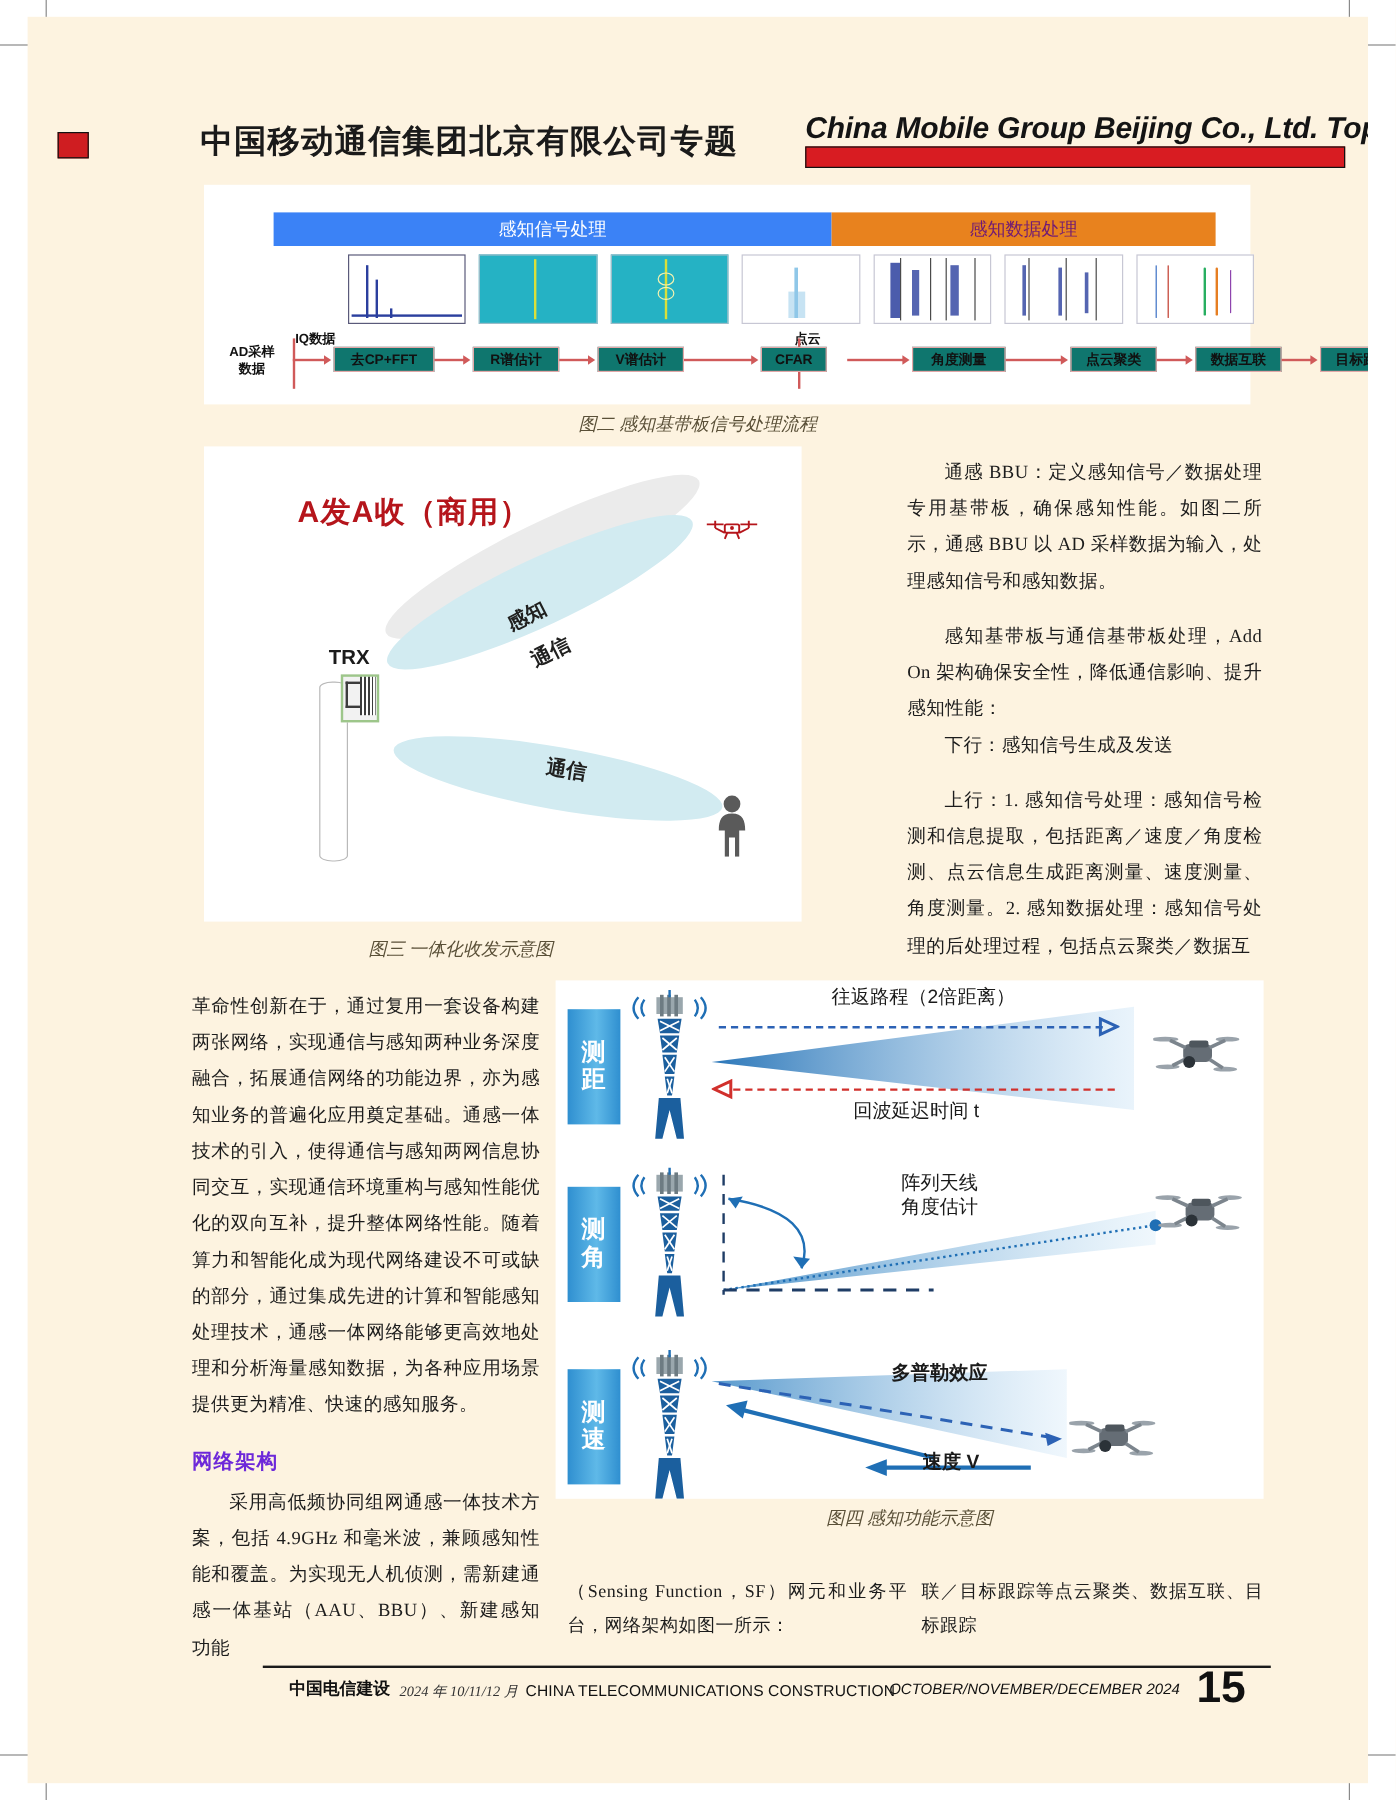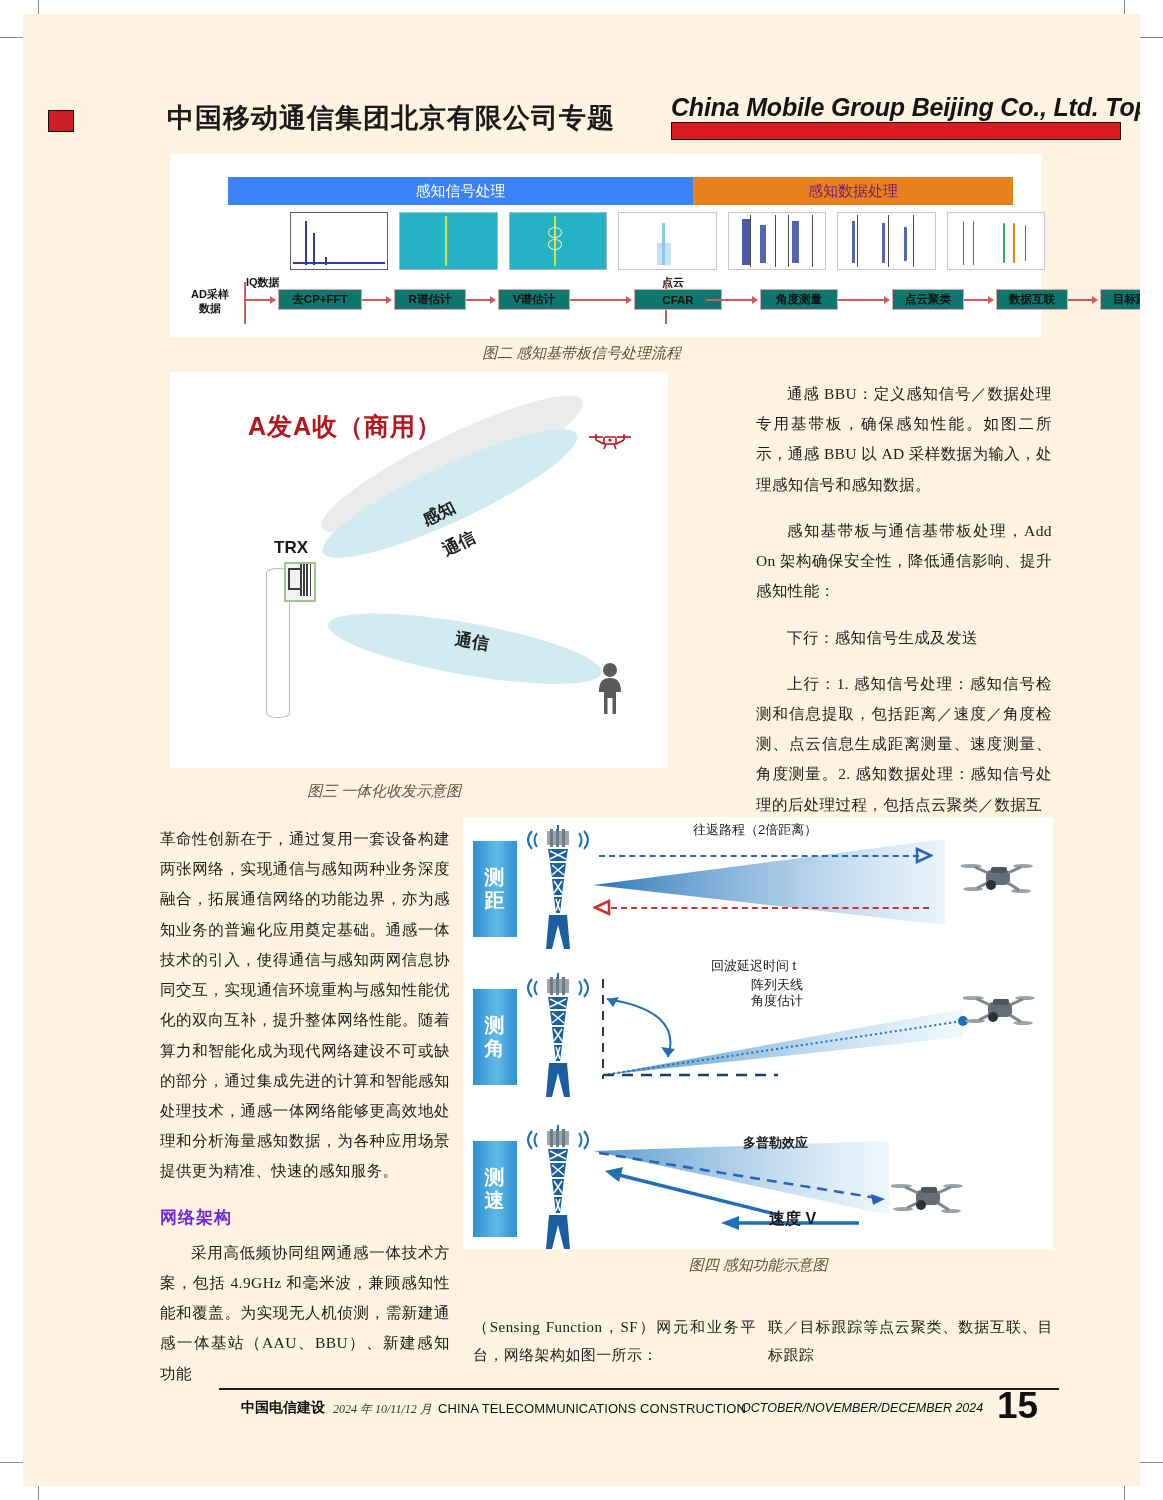--- a/index.html
+++ b/index.html
@@ -187,21 +187,21 @@
   .f4-tag {
     position: absolute; left: 10px; top: 24px; width: 44px; height: 96px;
     background: linear-gradient(to right, #2f8fd0, #5fb9e8 55%, #2f8fd0);
     color: #fff; font-family: "Liberation Sans", sans-serif;
     font-size: 20px; font-weight: 700; line-height: 1.15;
     display: flex; flex-direction: column; align-items: center; justify-content: center;
     letter-spacing: 1px;
   }
   .f4-lbl {
     position: absolute;
-    font-family: "Liberation Sans", sans-serif; font-size: 13px; color: #1a1a1a;
+    font-family: "Liberation Sans", sans-serif; font-size: 16px; color: #1a1a1a;
     white-space: nowrap; text-align: center; line-height: 1.25;
   }
   .dashline { position: absolute; height: 0; border-top: 2.5px dashed #2c62b5; }
   .dashline-red { position: absolute; height: 0; border-top: 2.5px dashed #d1302c; }
 
   
   .footer-rule {
     position: absolute; left: 196px; top: 1374px; width: 840px; height: 1.5px; background: #1a1a1a;
   }
   .f-cn {
@@ -313,21 +313,21 @@
       <div class="arw" style="left:100px; top:22px;"></div>
       <div class="node" style="left:108px; top:15px; width:84px;">去CP+FFT</div>
       <div class="hline" style="left:192px; top:25px; width:26px;"></div>
       <div class="arw" style="left:216px; top:22px;"></div>
       <div class="node" style="left:224px; top:15px; width:72px;">R谱估计</div>
       <div class="hline" style="left:296px; top:25px; width:26px;"></div>
       <div class="arw" style="left:320px; top:22px;"></div>
       <div class="node" style="left:328px; top:15px; width:72px;">V谱估计</div>
       <div class="hline" style="left:400px; top:25px; width:58px;"></div>
       <div class="arw" style="left:456px; top:22px;"></div>
-      <div class="node" style="left:464px; top:15px; width:88px;">CFAR</div>
+      <div class="node" style="left:464px; top:15px; width:55px;">CFAR</div>
       <div class="hline" style="left:536px; top:25px; width:48px;"></div>
       <div class="arw" style="left:582px; top:22px;"></div>
       <div class="node" style="left:590px; top:15px; width:78px;">角度测量</div>
       <div class="hline" style="left:668px; top:25px; width:48px;"></div>
 
       <div class="arw" style="left:714px; top:22px;"></div>
       <div class="node" style="left:722px; top:15px; width:72px;">点云聚类</div>
       <div class="hline" style="left:794px; top:25px; width:26px;"></div>
       <div class="arw" style="left:818px; top:22px;"></div>
       <div class="node" style="left:826px; top:15px; width:72px;">数据互联</div>
@@ -375,21 +375,21 @@
       <circle cx="15" cy="8" r="7" fill="#5a5a5a"></circle>
       <path d="M15 16 C6 16 4 22 4 30 L9 30 L9 52 L12.5 52 L12.5 36 L17.5 36 L17.5 52 L21 52 L21 30 L26 30 C26 22 24 16 15 16 Z" fill="#5a5a5a"></path>
     </svg>
   </div>
 
   <div class="cap" id="cap3">图三  一体化收发示意图</div>
 
   <div class="bodycol" id="rightcol">
     <p class="ind">通感 BBU：定义感知信号／数据处理专用基带板，确保感知性能。如图二所示，通感 BBU 以 AD 采样数据为输入，处理感知信号和感知数据。</p>
     <p class="ind" style="margin-top:16px">感知基带板与通信基带板处理，Add On 架构确保安全性，降低通信影响、提升感知性能：</p>
-    <p class="ind" style="margin-top:16px">下行：感知信号生成及发送</p>
+    <p class="ind" style="margin-top:0">下行：感知信号生成及发送</p>
     <p class="ind" style="margin-top:16px">上行：1. 感知信号处理：感知信号检测和信息提取，包括距离／速度／角度检测、点云信息生成距离测量、速度测量、角度测量。2. 感知数据处理：感知信号处理的后处理过程，包括点云聚类／数据互</p>
   </div>
 
   <div class="bodycol" id="leftcol">
     <p>革命性创新在于，通过复用一套设备构建两张网络，实现通信与感知两种业务深度融合，拓展通信网络的功能边界，亦为感知业务的普遍化应用奠定基础。通感一体技术的引入，使得通信与感知两网信息协同交互，实现通信环境重构与感知性能优化的双向互补，提升整体网络性能。随着算力和智能化成为现代网络建设不可或缺的部分，通过集成先进的计算和智能感知处理技术，通感一体网络能够更高效地处理和分析海量感知数据，为各种应用场景提供更为精准、快速的感知服务。</p>
     <div class="sec-head">网络架构</div>
     <p class="ind">采用高低频协同组网通感一体技术方案，包括 4.9GHz 和毫米波，兼顾感知性能和覆盖。为实现无人机侦测，需新建通感一体基站（AAU、BBU）、新建感知功能</p>
   </div>
 
   <div class="fig4">
@@ -445,21 +445,21 @@
       <svg style="position:absolute;left:452px;top:30px;" width="18" height="18" viewBox="0 0 18 18">
         <polygon points="2,2 16,8.5 2,15" fill="none" stroke="#2c62b5" stroke-width="2.5"></polygon>
       </svg>
 
       <div class="dashline-red" style="left:148px; top:90px; width:318px;"></div>
       <svg style="position:absolute;left:130px;top:82px;" width="18" height="18" viewBox="0 0 18 18">
         <polygon points="16,2 2,8.5 16,15" fill="none" stroke="#d1302c" stroke-width="2.5"></polygon>
       </svg>
 
       <div class="f4-lbl" style="left:230px; top:5px;">往返路程（2倍距离）</div>
-      <div class="f4-lbl" style="left:248px; top:100px;margin-top:41px;">回波延迟时间 t</div>
+      <div class="f4-lbl" style="left:248px; top:100px;">回波延迟时间 t</div>
 
       <svg style="position:absolute;left:498px;top:38px;" width="72" height="46" viewBox="0 0 72 46">
         <ellipse cx="10" cy="11" rx="11" ry="2" fill="#9aa3ab"></ellipse>
         <ellipse cx="62" cy="11" rx="10" ry="2" fill="#9aa3ab"></ellipse>
         <ellipse cx="12" cy="34" rx="10" ry="2" fill="#9aa3ab"></ellipse>
         <ellipse cx="60" cy="36" rx="10" ry="2" fill="#9aa3ab"></ellipse>
         <rect x="25" y="15" width="24" height="15" rx="5" fill="#656d75"></rect>
         <rect x="30" y="12" width="16" height="6" rx="2" fill="#4e565d"></rect>
         <line x1="14" y1="12" x2="27" y2="18" stroke="#7c858d" stroke-width="3"></line>
         <line x1="60" y1="12" x2="47" y2="18" stroke="#7c858d" stroke-width="3"></line>

